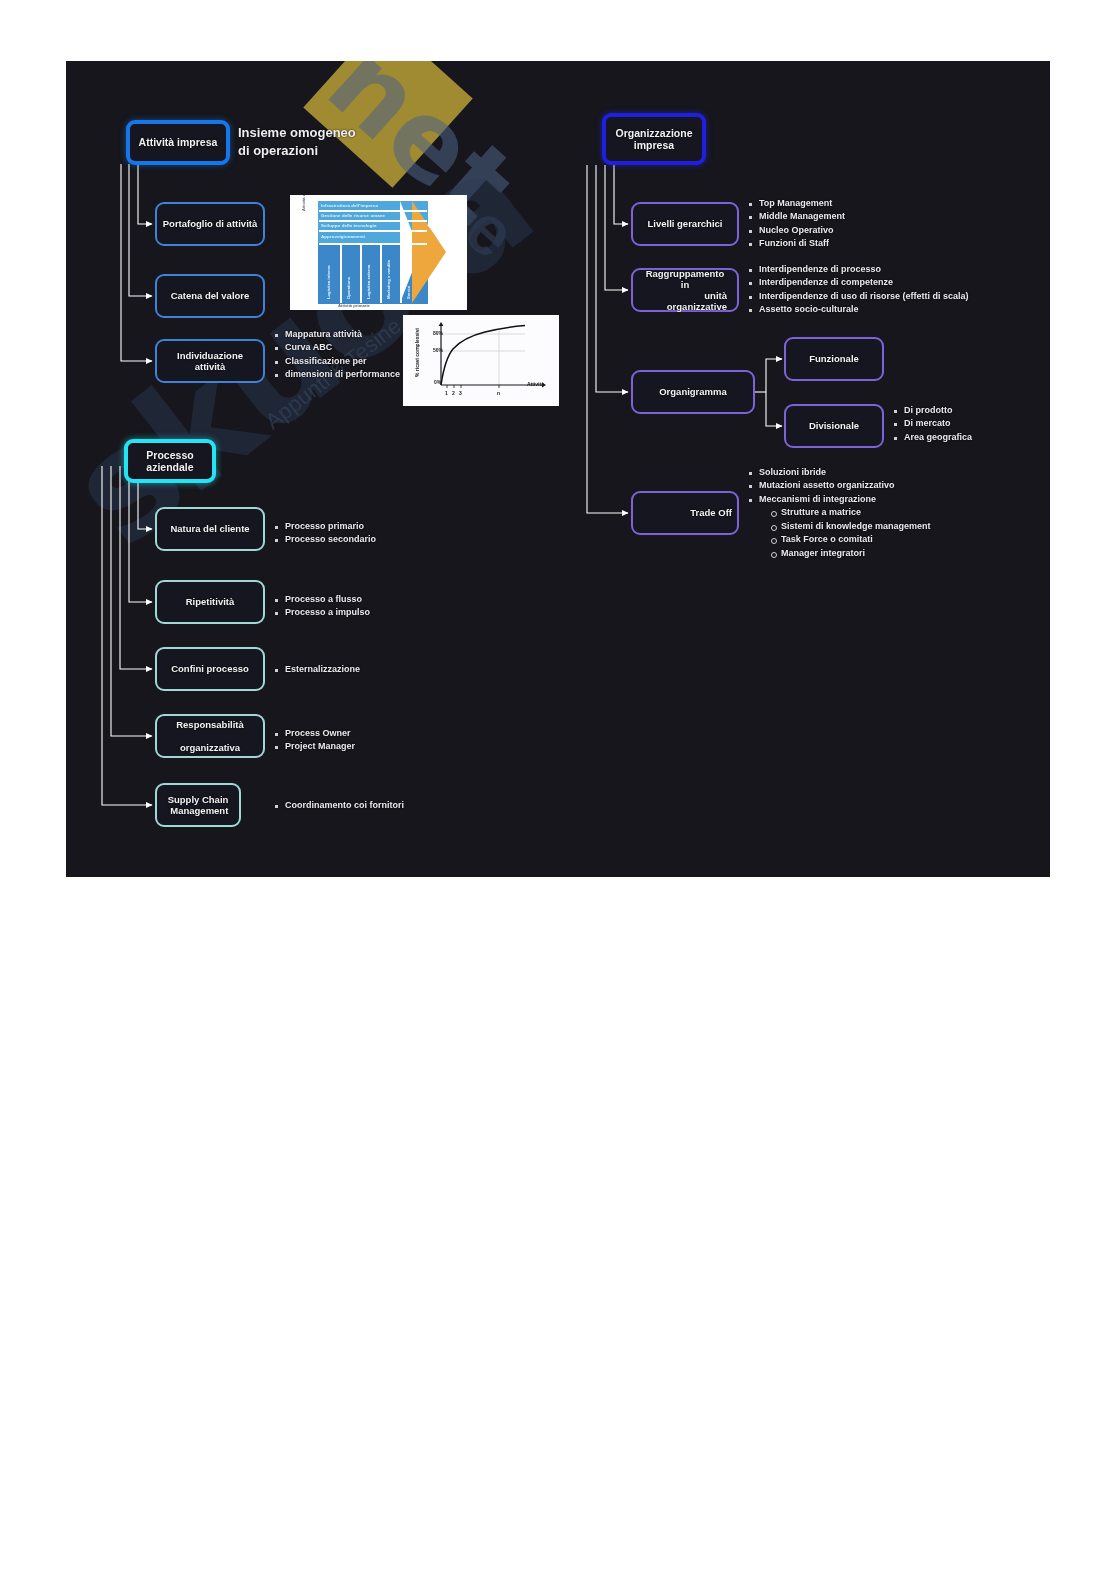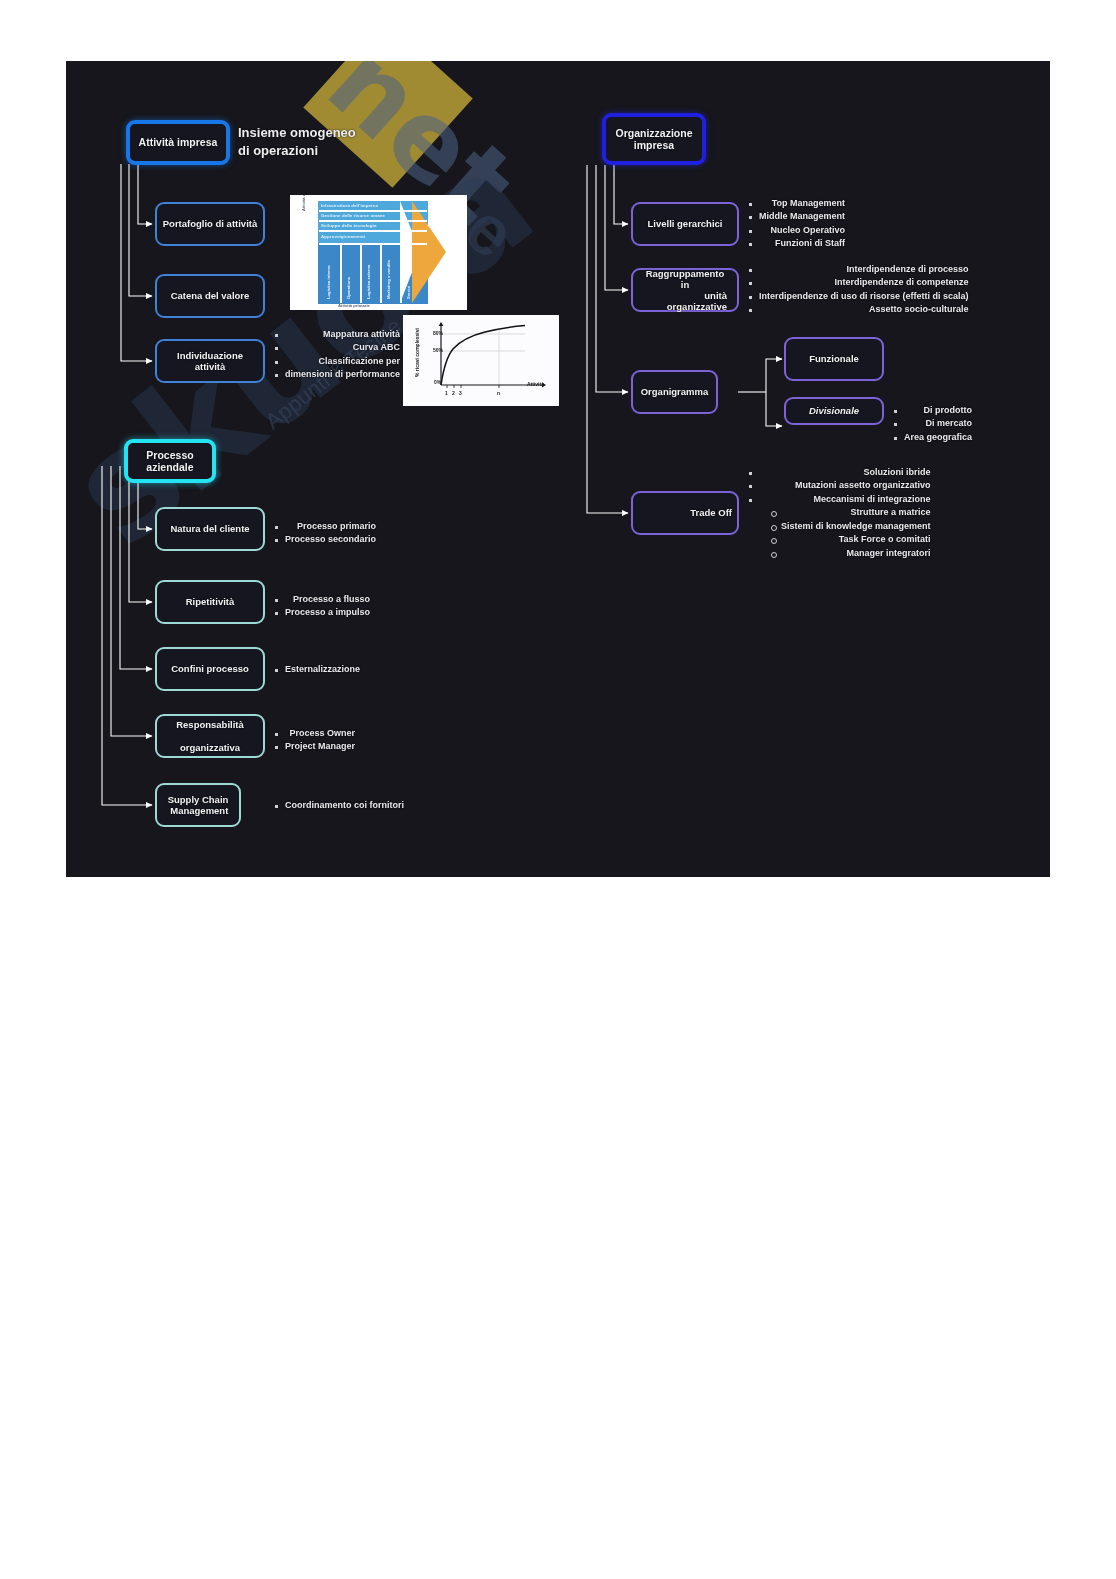--- a/index.html
+++ b/index.html
@@ -55,21 +55,21 @@
   .b-indigo{border-color:#1f1fe0;box-shadow:0 0 6px rgba(40,40,224,.55);align-items:center;}
   .n-blue{border-color:#3f82d8;}
   .n-cyan{border-color:#9fd9d6;}
   .n-purple{border-color:#7d63d8;}
 
   
   .blist{
     position:absolute;color:#e9e9ee;font-size:9px;font-weight:700;
     line-height:1.33;text-shadow:0 0 2px rgba(0,0,0,.9);
   }
-  .blist ul{margin:0;padding:0 0 0 12px;list-style:none;text-align:right;}
+  .blist ul{margin:0;padding:0 0 0 12px;list-style:none;}
   .blist li{position:relative;margin:0 0 1.5px 0;white-space:nowrap;}
   .blist li::before{
     content:"";position:absolute;left:-10px;top:5px;
     width:3px;height:3px;background:#cfcfd8;
   }
   .blist ul.sub{padding-left:22px;margin-top:1.5px;}
   .blist ul.sub li::before{
     content:"";position:absolute;left:-10px;top:4px;
     width:4px;height:4px;border:1px solid #cfcfd8;background:transparent;
     border-radius:50%;
@@ -346,29 +346,29 @@
   </div>
   <div class="blist" style="left:681px;top:203px;">
     <ul>
       <li>Interdipendenze di processo</li>
       <li>Interdipendenze di competenze</li>
       <li>Interdipendenze di uso di risorse (effetti di scala)</li>
       <li>Assetto socio-culturale</li>
     </ul>
   </div>
 
-  <div class="box node n-purple" style="left:565px;top:309px;width:87px;height:44px;">
+  <div class="box node n-purple" style="left:565px;top:309px;width:124px;height:44px;">
     <span>Organigramma</span>
   </div>
 
   <div class="box node n-purple" style="left:718px;top:276px;width:100px;height:44px;">
     <span>Funzionale</span>
   </div>
 
-  <div class="box node n-purple" style="left:718px;top:336px;width:100px;height:28px;font-style:italic;">
+  <div class="box node n-purple" style="left:718px;top:343px;width:100px;height:44px;">
     <span>Divisionale</span>
   </div>
   <div class="blist" style="left:826px;top:344px;">
     <ul>
       <li>Di prodotto</li>
       <li>Di mercato</li>
       <li>Area geografica</li>
     </ul>
   </div>
 

